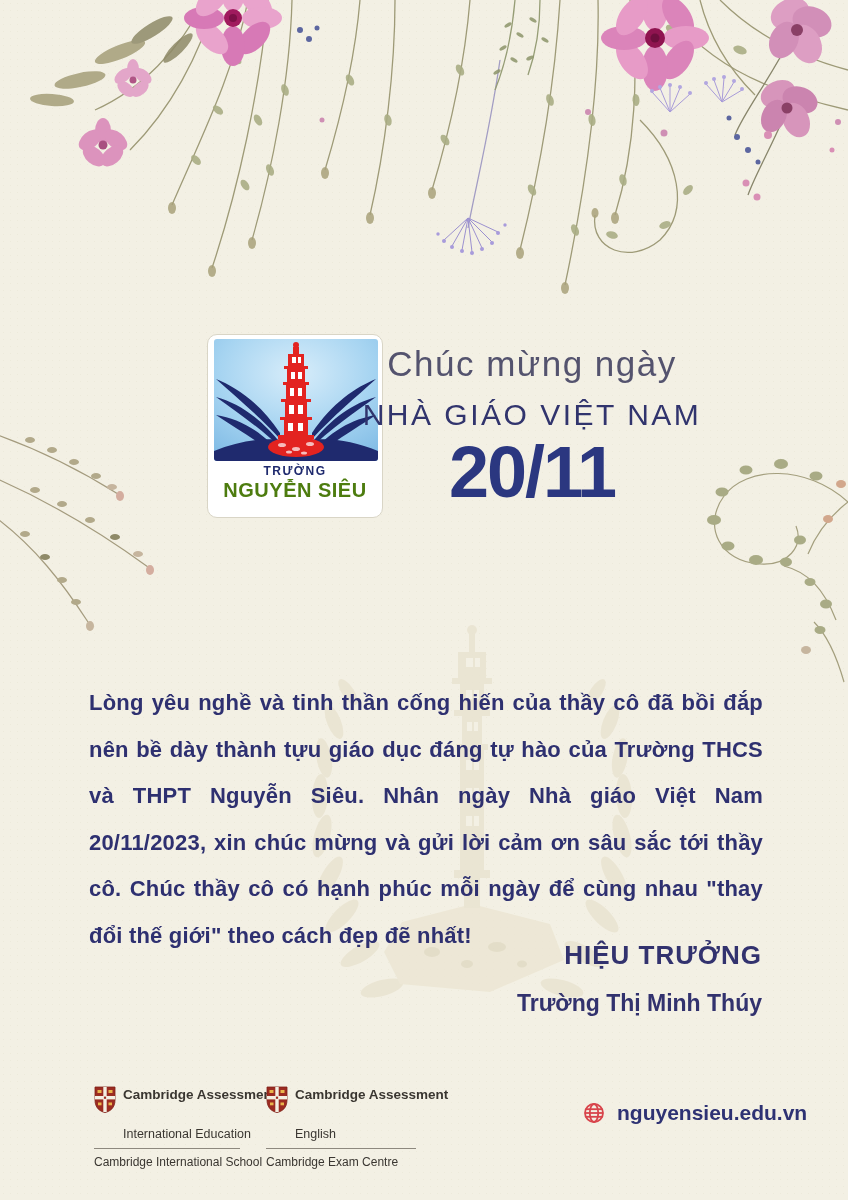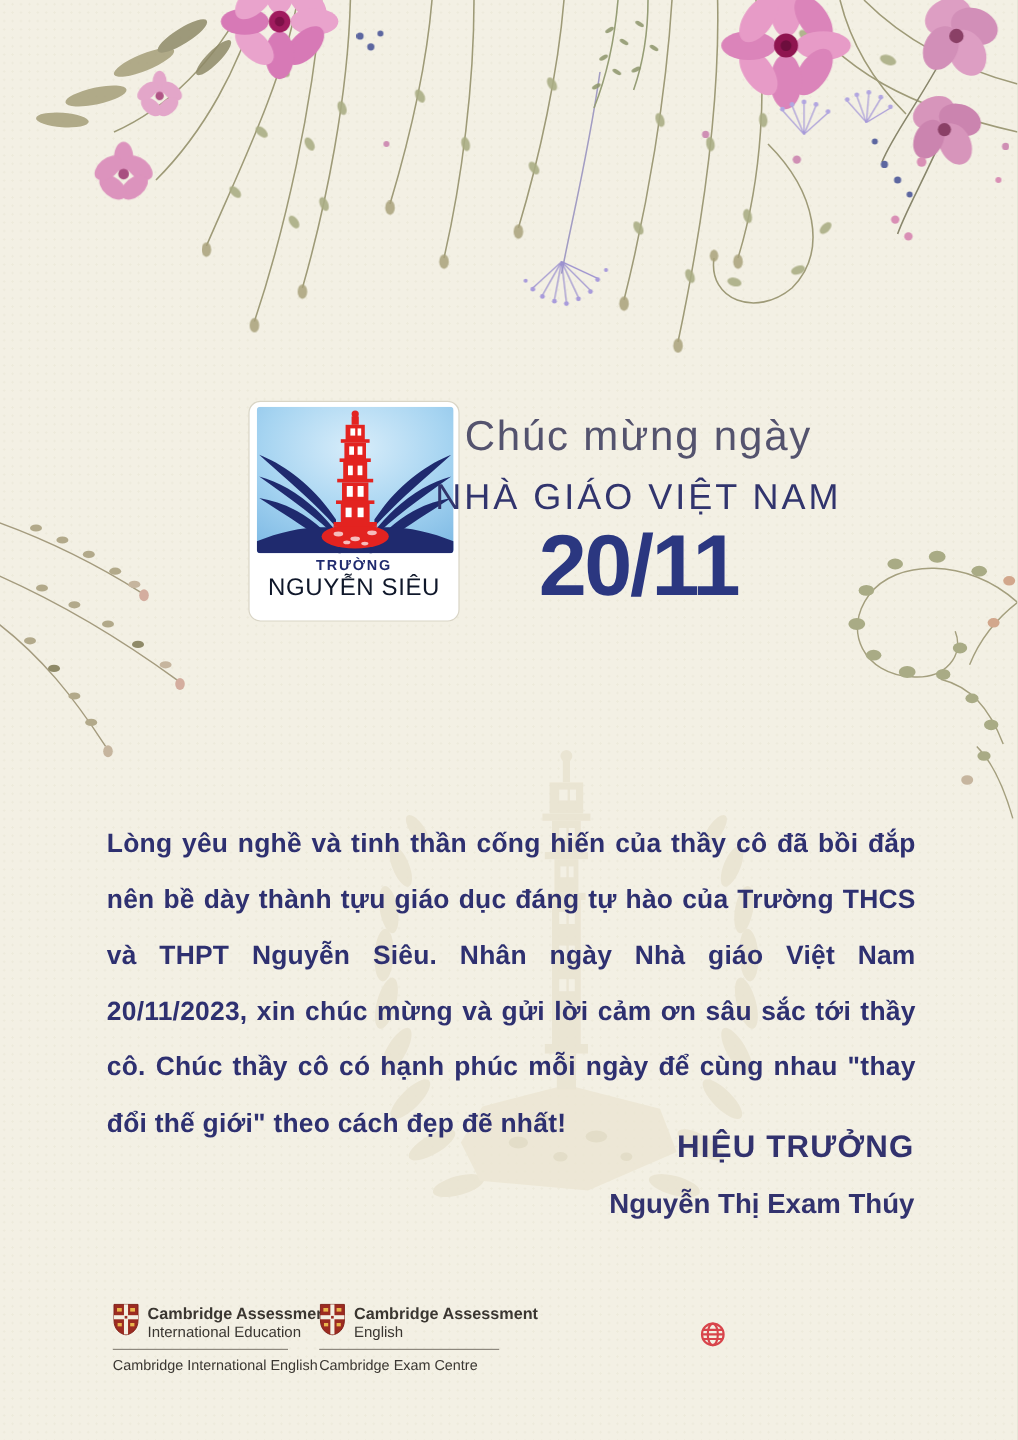--- a/index.html
+++ b/index.html
@@ -22,21 +22,21 @@
 
   
   .school-logo{
     position:absolute;left:163px;top:334px;width:176px;height:184px;
     background:#fff;border:1px solid #d9d5c6;border-radius:10px;
     box-sizing:border-box;padding:4px 6px 0 6px;margin-left:44px;
   }
   .logo-art{width:164px;height:122px;display:block;border-radius:3px;}
   .logo-label{margin-top:4px;text-align:center;line-height:1.15;}
   .logo-label .type{font-size:12px;font-weight:bold;color:#1f2a6e;letter-spacing:1.5px;}
-  .logo-label .name{font-size:20px;font-weight:normal;color:#0f172a;letter-spacing:0.5px;}
+  .logo-label .name{font-size:20px;font-weight:bold;color:#4d7c0f;letter-spacing:0.5px;}
 
   .title-block{position:absolute;left:352px;top:344px;width:360px;text-align:center;}
   .greeting{font-size:35px;color:#54536e;letter-spacing:1.5px;font-weight:400;}
   .occasion{margin-top:14px;font-size:30px;color:#31346d;font-weight:normal;letter-spacing:2.5px;}
   .bigdate{margin-top:4px;font-size:72px;color:#2b3780;font-weight:900;letter-spacing:-2px;line-height:1;}
 
   
   .message{
     position:absolute;left:89px;top:658px;width:674px;
     font-size:22px;font-weight:bold;line-height:46.5px;
@@ -47,21 +47,21 @@
   .signature .sig-title{font-size:26px;font-weight:bold;letter-spacing:1px;}
   .signature .sig-name{margin-top:19px;font-size:23px;font-weight:bold;}
 
   
   .footer-logo{position:absolute;top:1086px;color:#3a3631;}
   .footer-logo.left{left:94px;}
   .footer-logo.right{left:266px;}
   .brand-row{display:flex;align-items:flex-start;gap:7px;}
   .brand-text{line-height:1.15;padding-top:1px;}
   .brand-line1{font-size:13.5px;font-weight:bold;white-space:nowrap;}
-  .brand-line2{font-size:12.5px;white-space:nowrap;}
+  .brand-line2{font-size:12.5px;white-space:nowrap;margin-top:24px;}
   .brand-divider{height:1px;background:#8d887e;margin-top:7px;}
   .footer-logo.left .brand-divider{width:146px;}
   .footer-logo.right .brand-divider{width:150px;}
   .brand-sub{margin-top:6px;font-size:12px;white-space:nowrap;}
 
   .website{position:absolute;left:583px;top:1101px;display:flex;align-items:center;gap:12px;cursor:pointer;}
   .website .url{font-size:21px;font-weight:bold;color:#2e3273;}
 </style>
 </head>
 <body>
@@ -465,42 +465,42 @@
   <div class="title-block">
     <div class="greeting">Chúc mừng ngày</div>
     <div class="occasion">NHÀ GIÁO VIỆT NAM</div>
     <div class="bigdate">20/11</div>
   </div>
 
   <p class="message">Lòng yêu nghề và tinh thần cống hiến của thầy cô đã bồi đắp nên bề dày thành tựu giáo dục đáng tự hào của Trường THCS và THPT Nguyễn Siêu. Nhân ngày Nhà giáo Việt Nam 20/11/2023, xin chúc mừng và gửi lời cảm ơn sâu sắc tới thầy cô. Chúc thầy cô có hạnh phúc mỗi ngày để cùng nhau "thay đổi thế giới" theo cách đẹp đẽ nhất!</p>
 
   <div class="signature">
     <div class="sig-title">HIỆU TRƯỞNG</div>
-    <div class="sig-name">Nguyễn Thị Exam Thúy</div>
+    <div class="sig-name">Trường Thị Minh Thúy</div>
   </div>
 
   <div class="footer-logo left">
     <div class="brand-row">
       <svg width="22" height="27" viewBox="0 0 22 27">
         <path d="M1,1 H21 V14 C21,22 16,25.5 11,26.5 C6,25.5 1,22 1,14 Z" fill="#9c2b21" stroke="#7e2018" stroke-width="0.8"></path>
         <rect x="9.3" y="1" width="3.4" height="25" fill="#f3efe2"></rect>
         <rect x="1" y="10" width="20" height="3.4" fill="#f3efe2"></rect>
         <rect x="3.5" y="4" width="4" height="3" fill="#e9b64c"></rect>
         <rect x="14.5" y="4" width="4" height="3" fill="#e9b64c"></rect>
         <rect x="4" y="16.5" width="3.5" height="2.8" fill="#e9b64c"></rect>
         <rect x="14.5" y="16.5" width="3.5" height="2.8" fill="#e9b64c"></rect>
         <rect x="9.9" y="10.6" width="2.2" height="2.2" fill="#9c2b21"></rect>
       </svg>
       <div class="brand-text">
         <div class="brand-line1">Cambridge Assessment</div>
         <div class="brand-line2">International Education</div>
       </div>
     </div>
     <div class="brand-divider"></div>
-    <div class="brand-sub">Cambridge International English</div>
+    <div class="brand-sub">Cambridge International School</div>
   </div>
 
   <div class="footer-logo right">
     <div class="brand-row">
       <svg width="22" height="27" viewBox="0 0 22 27">
         <path d="M1,1 H21 V14 C21,22 16,25.5 11,26.5 C6,25.5 1,22 1,14 Z" fill="#9c2b21" stroke="#7e2018" stroke-width="0.8"></path>
         <rect x="9.3" y="1" width="3.4" height="25" fill="#f3efe2"></rect>
         <rect x="1" y="10" width="20" height="3.4" fill="#f3efe2"></rect>
         <rect x="3.5" y="4" width="4" height="3" fill="#e9b64c"></rect>
         <rect x="14.5" y="4" width="4" height="3" fill="#e9b64c"></rect>
@@ -520,15 +520,16 @@
   <div class="website">
     <svg width="22" height="22" viewBox="0 0 22 22">
       <g stroke="#d8444b" stroke-width="1.8" fill="none">
         <circle cx="11" cy="11" r="9"></circle>
         <ellipse cx="11" cy="11" rx="4.2" ry="9"></ellipse>
         <path d="M2.6,7.2 H19.4"></path>
         <path d="M2.6,14.8 H19.4"></path>
         <path d="M2,11 H20"></path>
       </g>
     </svg>
+    <span class="url">nguyensieu.edu.vn</span>
   </div>
 
 </div>
 
 </body></html>

